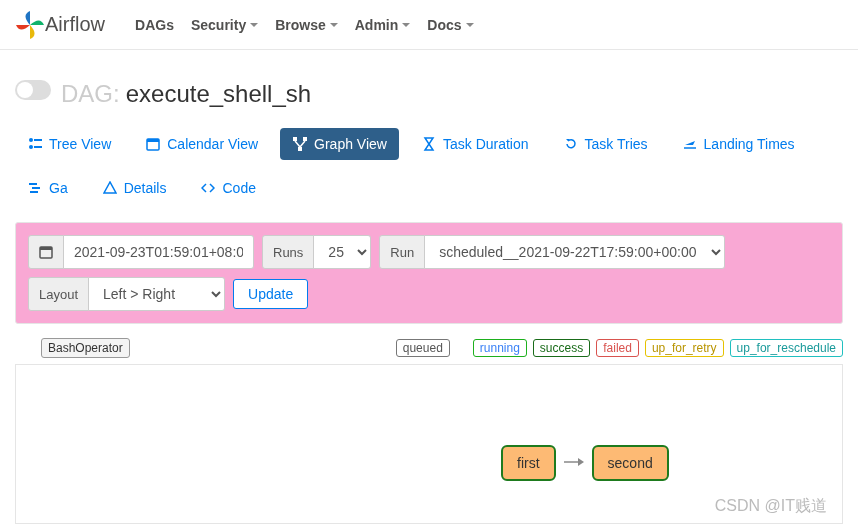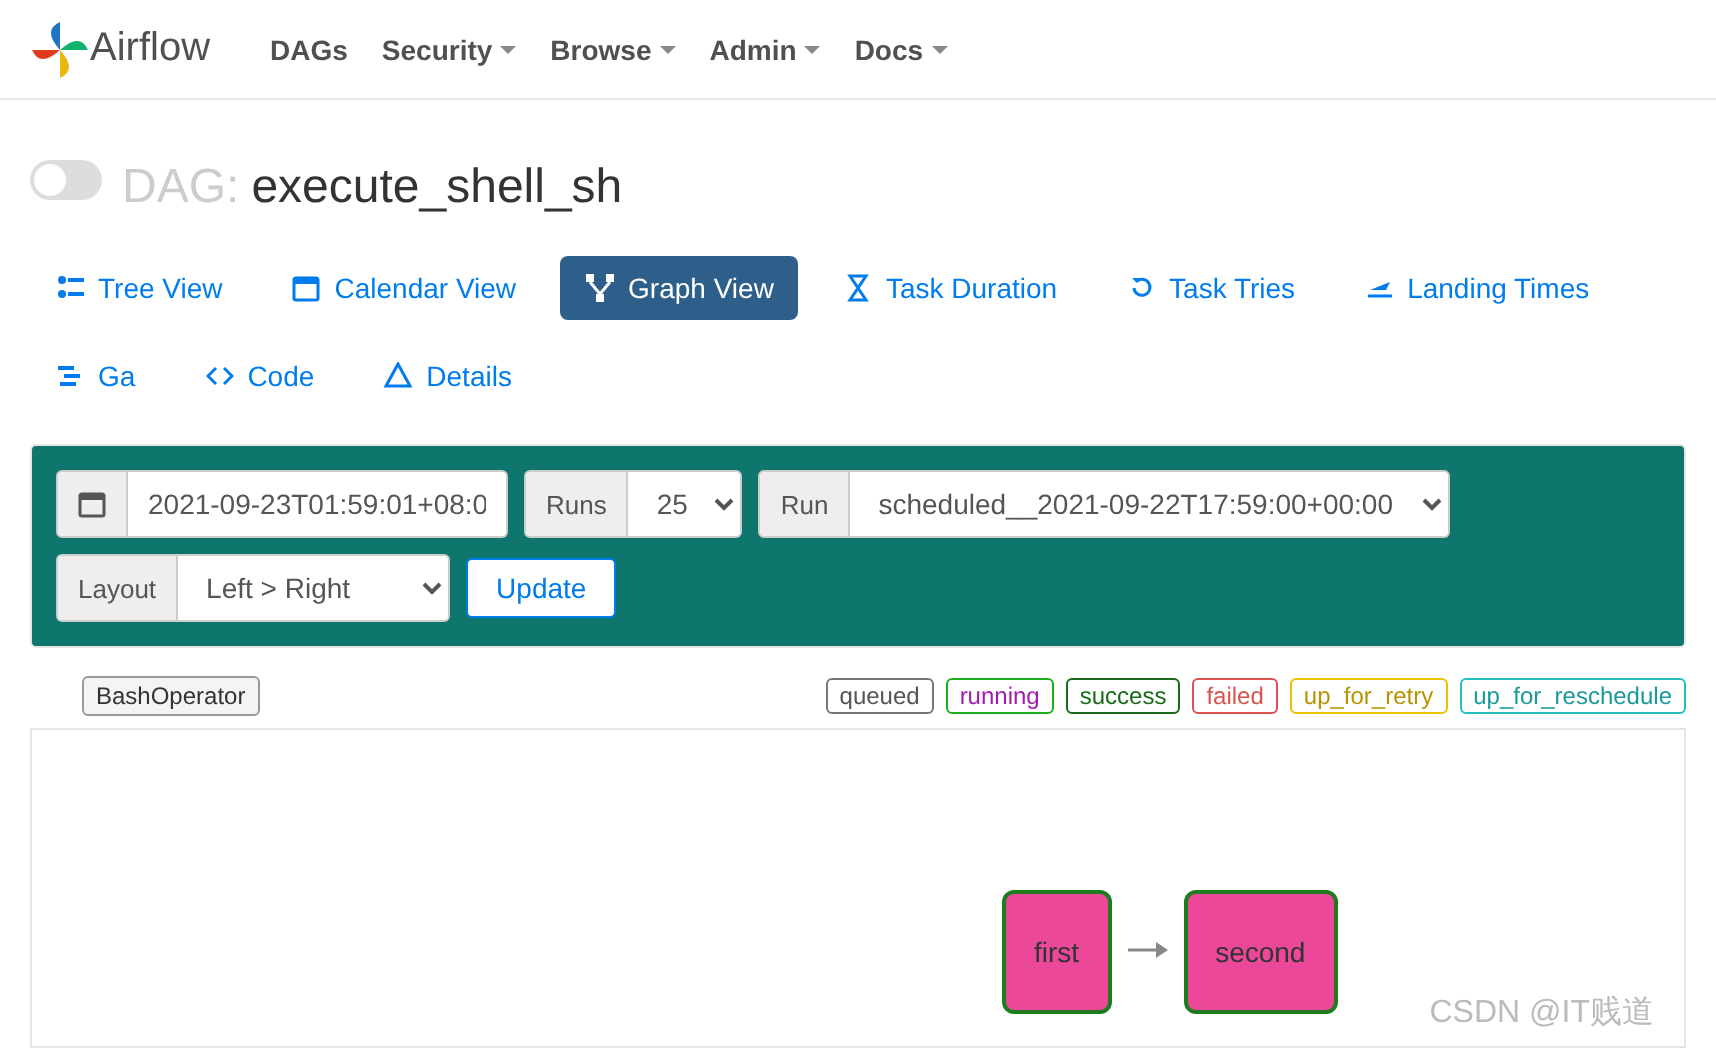--- a/index.html
+++ b/index.html
@@ -13,43 +13,43 @@
   .page { padding:15px; }
   .dag-row { display:flex; align-items:flex-start; margin:15px 0 20px 0; }
   .toggle { width:36px; height:20px; border-radius:10px; background:#ddd; margin-right:10px; position:relative; cursor:pointer; }
   .toggle::after { content:""; position:absolute; width:16px; height:16px; border-radius:50%; background:#fff; top:2px; left:2px; }
   .dag-label { color:#ccc; font-size:24px; font-weight:300; }
   .dag-name { color:#333; font-size:24px; font-weight:300; margin-left:6px; }
   .tabrow { display:flex; flex-wrap:wrap; gap:10px; row-gap:12px; margin-bottom:18px; }
   .tab { display:flex; align-items:center; gap:6px; padding:8px 12px; color:#017cee; border-radius:4px; cursor:pointer; font-size:14px; }
   .tab.active { background:#2e5f8a; color:#fff; }
   .tab .ic { display:inline-flex; align-items:center; justify-content:center; width:16px; height:16px; }
-  .controls { background:#0f766e; border:1px solid #e5e5e5; border-radius:3px; padding:12px; }
+  .controls { background:#f9a8d4; border:1px solid #e5e5e5; border-radius:3px; padding:12px; }
   .ctrl-row { display:flex; align-items:center; gap:8px; flex-wrap:wrap; }
   .ctrl-row + .ctrl-row { margin-top:8px; }
   .input-group { display:flex; align-items:stretch; }
   .addon { background:#eee; border:1px solid #ccc; padding:6px 10px; display:flex; align-items:center; border-radius:3px 0 0 3px; color:#555; font-size:14px; }
   .addon.caltext { font-size:13px; }
   .ti { border:1px solid #ccc; background:#fff; padding:6px 10px; font-size:14px; color:#555; height:34px; }
   .ti.nolr { border-left:0; border-radius:0 3px 3px 0; }
   select.ti { height:34px; }
   .btn-update { border:1px solid #017cee; color:#017cee; background:#fff; padding:6px 14px; border-radius:3px; cursor:pointer; font-size:14px; }
   .operator-row { display:flex; justify-content:space-between; align-items:center; margin:14px 0 4px 0;padding-left:26px; }
   .op-badge { border:1px solid #999; background:#f4f4f4; padding:2px 6px; border-radius:3px; font-size:12px; color:#333; }
   .legend { display:flex; gap:6px; }
   .leg { padding:1px 6px; border:1px solid; border-radius:3px; font-size:12px; background:#fff; }
   .leg.queued { border-color:#777; color:#555; }
-  .leg.running { border-color:#1db01d; color:#a21caf; }
+  .leg.running { border-color:#1db01d; color:#3b82f6;margin-left:17px; }
   .leg.success { border-color:#196b19; color:#196b19; }
   .leg.failed { border-color:#d9534f; color:#d9534f; }
   .leg.retry { border-color:#e6c200; color:#b89400; }
   .leg.resched { border-color:#20c0c0; color:#1a9a9a; }
   .canvas { border:1px solid #e5e5e5; height:160px; margin-top:6px; position:relative; }
   .nodes { position:absolute; left:485px; top:80px; display:flex; align-items:center; gap:8px; }
-  .node { border:2px solid #1e7b1e; background:#ec4899; padding:21px 14px; border-radius:6px; color:#333; font-size:14px; }
+  .node { border:2px solid #1e7b1e; background:#fdba74; padding:8px 14px; border-radius:6px; color:#333; font-size:14px; }
   .arrow { color:#888; }
   .watermark { position:absolute; right:15px; bottom:6px; color:#bbb; font-size:16px; }
   .cal-icon svg, .tab .ic svg { display:block; }
 </style>
 </head>
 <body>
 
 <div class="navbar">
   <div class="logo">
     <svg width="30" height="30" viewBox="0 0 30 30">
@@ -154,32 +154,32 @@
             <rect x="1" y="2" width="8" height="2" fill="#017cee"></rect>
             <rect x="4" y="6" width="8" height="2" fill="#017cee"></rect>
             <rect x="2" y="10" width="8" height="2" fill="#017cee"></rect>
           </svg>
         </span>
       <span>Ga</span>
     </div>
     <div class="tab">
       <span class="ic">
           <svg width="14" height="14" viewBox="0 0 14 14">
+            <path d="M7 1 L1 12 H13 Z" fill="none" stroke="#017cee" stroke-width="1.5"></path>
+          </svg>
+        </span>
+      <span>Details</span>
+    </div>
+    <div class="tab">
+      <span class="ic">
+          <svg width="14" height="14" viewBox="0 0 14 14">
             <path d="M5 3 L1 7 L5 11 M9 3 L13 7 L9 11" fill="none" stroke="#017cee" stroke-width="1.5"></path>
           </svg>
         </span>
       <span>Code</span>
-    </div>
-    <div class="tab">
-      <span class="ic">
-          <svg width="14" height="14" viewBox="0 0 14 14">
-            <path d="M7 1 L1 12 H13 Z" fill="none" stroke="#017cee" stroke-width="1.5"></path>
-          </svg>
-        </span>
-      <span>Details</span>
     </div>
   </div>
 
   <div class="controls">
     <div class="ctrl-row">
       <div class="input-group">
         <div class="addon cal-icon">
             <svg width="14" height="14" viewBox="0 0 14 14">
               <rect x="1" y="2" width="12" height="11" rx="1" fill="none" stroke="#555" stroke-width="1.5"></rect>
               <rect x="1" y="2" width="12" height="3" fill="#555"></rect>

